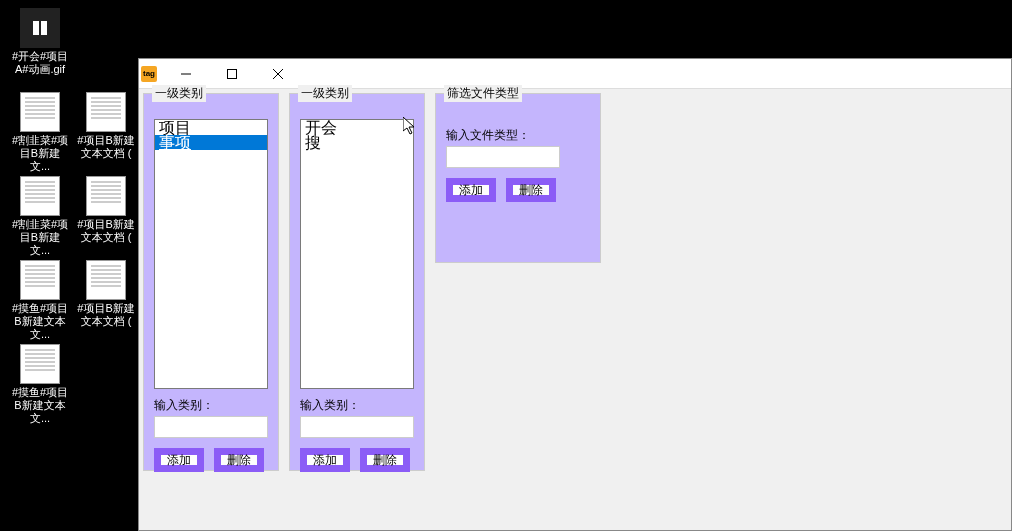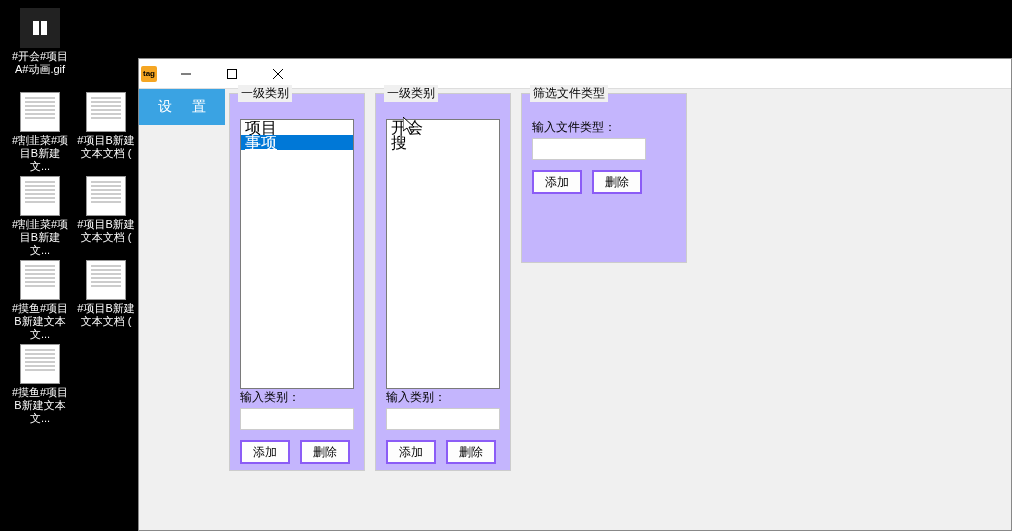--- a/index.html
+++ b/index.html
@@ -175,20 +175,21 @@
       line-height: 15px;
       cursor: pointer;
       color: #000;
     }
     .listbox .item.selected {
       background: #0078d7;
       color: #fff;
       text-decoration: underline;
     }
     .field-label {
+      margin-top: 8px;
       font-size: 12px;
       color: #000;
     }
     .txt-input {
       width: 114px;
       height: 22px;
       border: 1px solid #ccc;
       background: #fff;
       margin-top: 2px;
       padding: 2px 4px;
@@ -196,21 +197,21 @@
     }
     .btn-row {
       margin-top: 10px;
       display: flex;
       gap: 10px;
     }
     .btn {
       width: 50px;
       height: 24px;
       background: #fdfdfd;
-      border: 2px solid #8b5cf6;
+      border: 7px solid #8b5cf6;
       font-size: 12px;
       cursor: pointer;
       display: flex;
       align-items: center;
       justify-content: center;
     }
     .cursor-pointer {
       position: absolute;
       left: 403px;
       top: 117px;
@@ -325,23 +326,20 @@
       </div>
       <div class="ctrl close">
         <svg width="10" height="10">
             <line x1="0" y1="0" x2="10" y2="10" stroke="currentColor" stroke-width="1"></line>
             <line x1="10" y1="0" x2="0" y2="10" stroke="currentColor" stroke-width="1"></line>
           </svg>
       </div>
     </div>
   </div>
   <div class="content">
-    <div class="sidebar">
-      <div class="nav-item">设 置</div>
-    </div>
     <div class="panels">
 
       <div class="panel panel-1">
         <div class="legend">一级类别</div>
         <div class="listbox" id="list1">
             <div class="item">项目</div>
             <div class="item selected">事项</div>
           </div>
         <div class="field-label">输入类别：</div>
         <input class="txt-input" type="text" style="">

